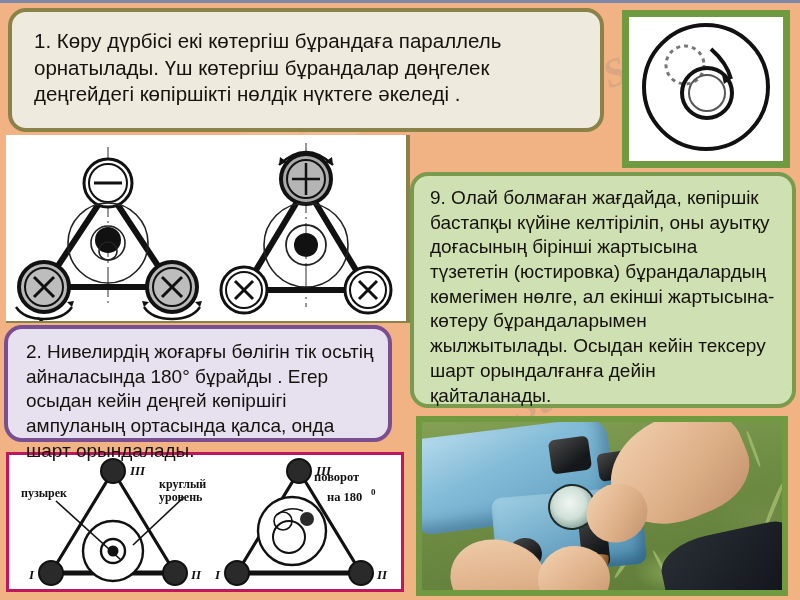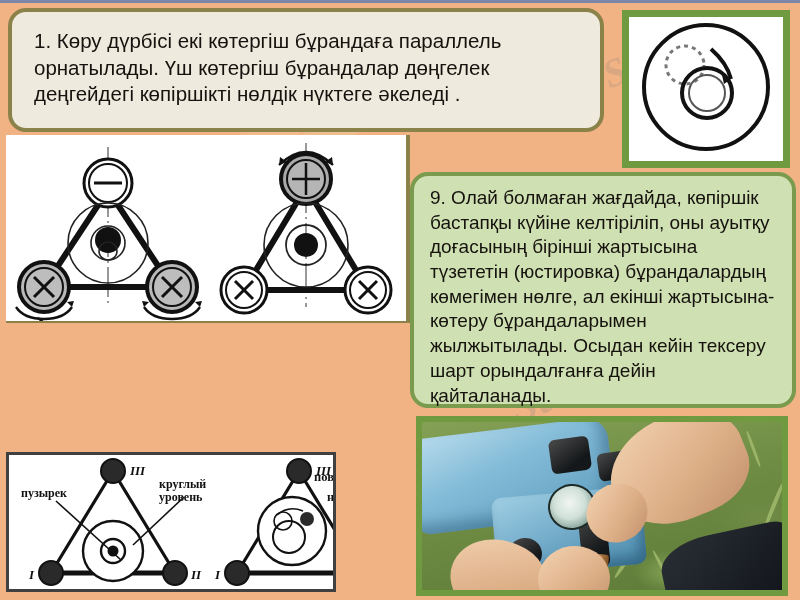--- a/index.html
+++ b/index.html
@@ -100,22 +100,22 @@
     border-right: 4px solid #8a8248;
     border-bottom: 2px solid #8a8248;
   }
   #panel-circle {
     left: 622px; top: 10px;
     width: 168px; height: 158px;
     border: 7px solid #6f9a3f;
   }
   #panel-bottom {
     left: 6px; top: 452px;
-    width: 330px; height: 140px;
-    border: 3px solid #404040;
+    width: 398px; height: 140px;
+    border: 3px solid #be185d;
   }
   #panel-photo {
     left: 416px; top: 416px;
     width: 372px; height: 180px;
     border: 6px solid #6f9a3f;
     background: #6f8f4a;
   }
 
   
   .photo-inner {
@@ -378,18 +378,21 @@
       <div class="hand" style="left:116px; top:124px; width:72px; height:66px; transform:rotate(-8deg); border-radius:50%;"></div>
 
       <div class="dark-corner"></div>
     </div>
   </div>
 
   <div class="callout" id="box1">
     <span class="txt">1. Көру дүрбісі екі көтергіш бұрандаға параллель орнатылады. Үш көтергіш бұрандалар дөңгелек деңгейдегі көпіршікті нөлдік нүктеге әкеледі .</span>
   </div>
 
+  <div class="callout" id="box2">
+    <span class="txt">2. Нивелирдің жоғарғы бөлігін тік осьтің айналасында 180° бұрайды . Егер осыдан кейін деңгей көпіршігі ампуланың ортасында қалса, онда шарт орындалады.</span>
+  </div>
 
   <div class="callout" id="box3">
     <span class="txt">9. Олай болмаған жағдайда, көпіршік бастапқы күйіне келтіріліп, оны ауытқу доғасының бірінші жартысына түзететін (юстировка) бұрандалардың көмегімен нөлге, ал екінші жартысына-көтеру бұрандаларымен жылжытылады. Осыдан кейін тексеру шарт орындалғанға дейін қайталанады.</span>
   </div>
 
 </div>
 
 </body></html>

